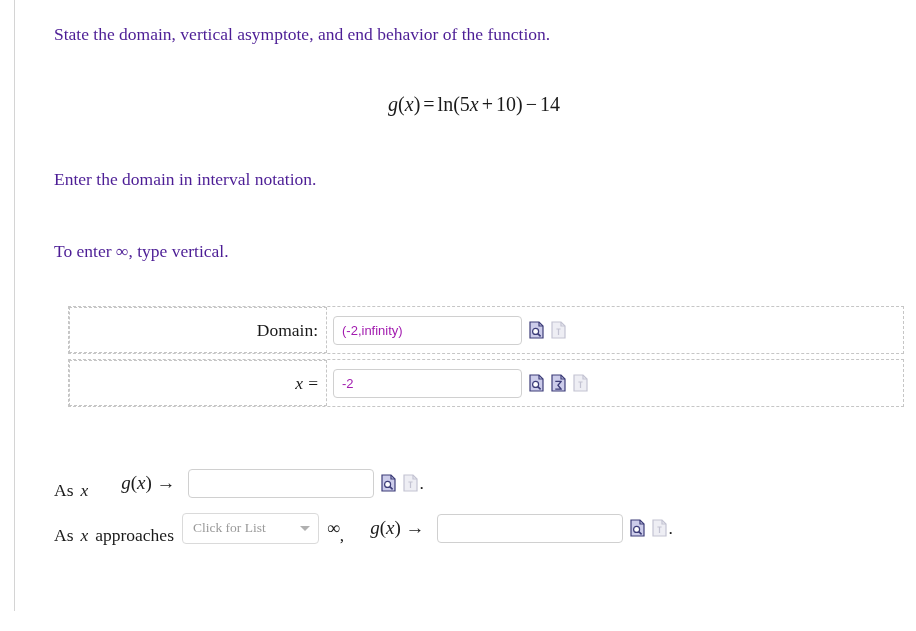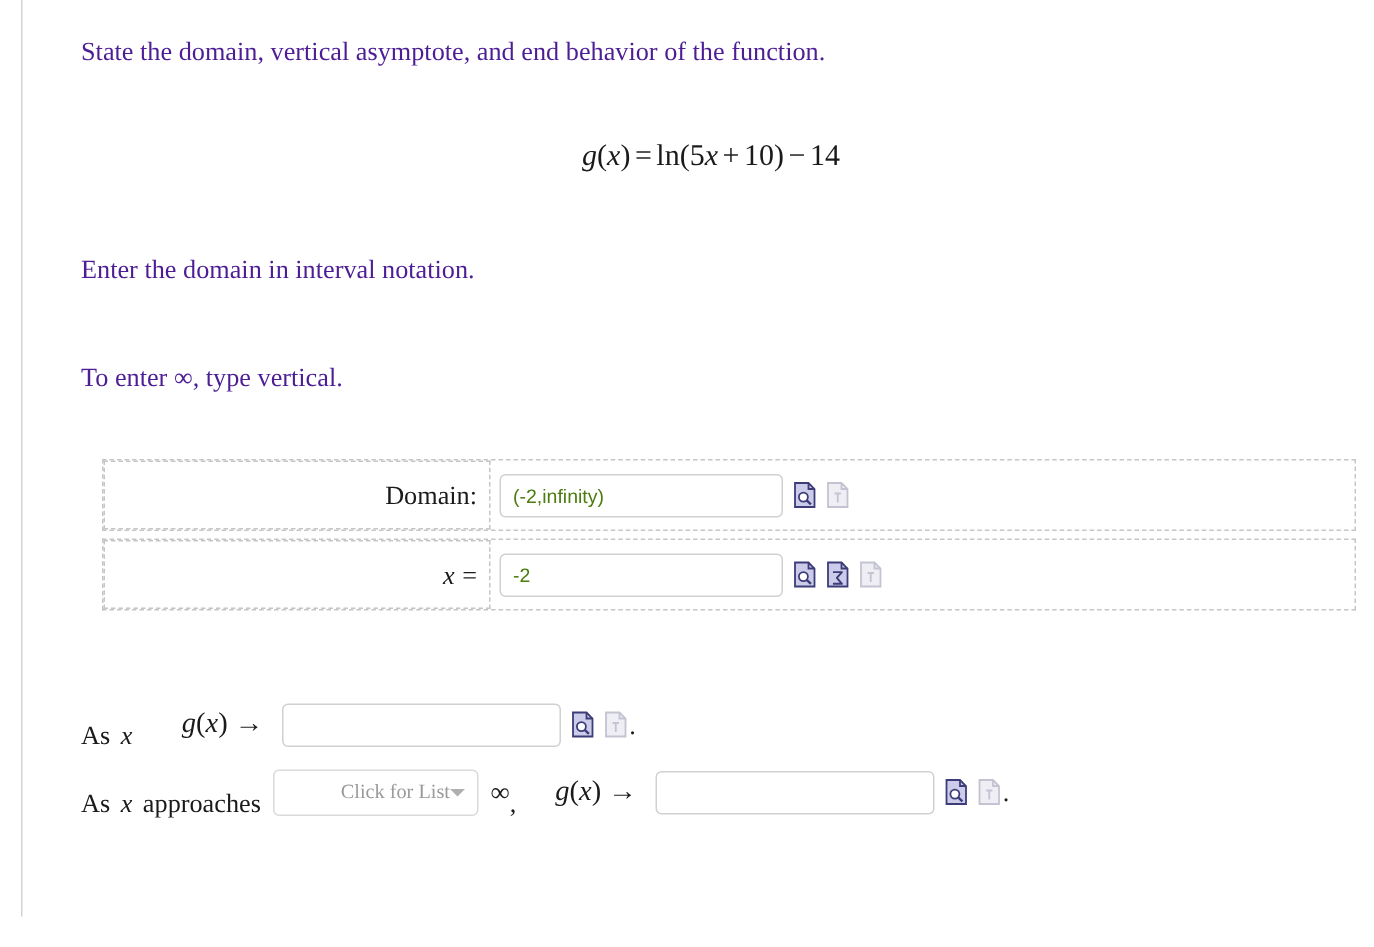--- a/index.html
+++ b/index.html
@@ -101,21 +101,21 @@
   }
 
   .text-input {
     box-sizing: border-box;
     height: 29px;
     border: 1px solid #d0d0d0;
     border-radius: 4px;
     background: #ffffff;
     font-family: "Liberation Sans", "DejaVu Sans", sans-serif;
     font-size: 13px;
-    color: #4d7c0f;
+    color: #a21caf;
     padding: 0 8px;
     line-height: 27px;
     outline: none;
   }
   .text-input.w-answer { width: 189px; }
   .text-input.w-end    { width: 186px; }
 
   
   .icon-btn {
     display: inline-block;
@@ -153,21 +153,21 @@
 
   .select-box {
     box-sizing: border-box;
     width: 137px;
     height: 31px;
     border: 1px solid #dadada;
     border-radius: 4px;
     background: #ffffff;
     display: flex;
     align-items: center;
-    justify-content: flex-end;
+    justify-content: space-between;
     padding: 0 8px 0 10px;
     margin: 0 8px;
     cursor: pointer;
   }
   .select-placeholder {
     font-family: "Liberation Serif", "DejaVu Serif", serif;
     font-size: 13.5px;
     color: #9a9a9a;
   }
   .caret {

